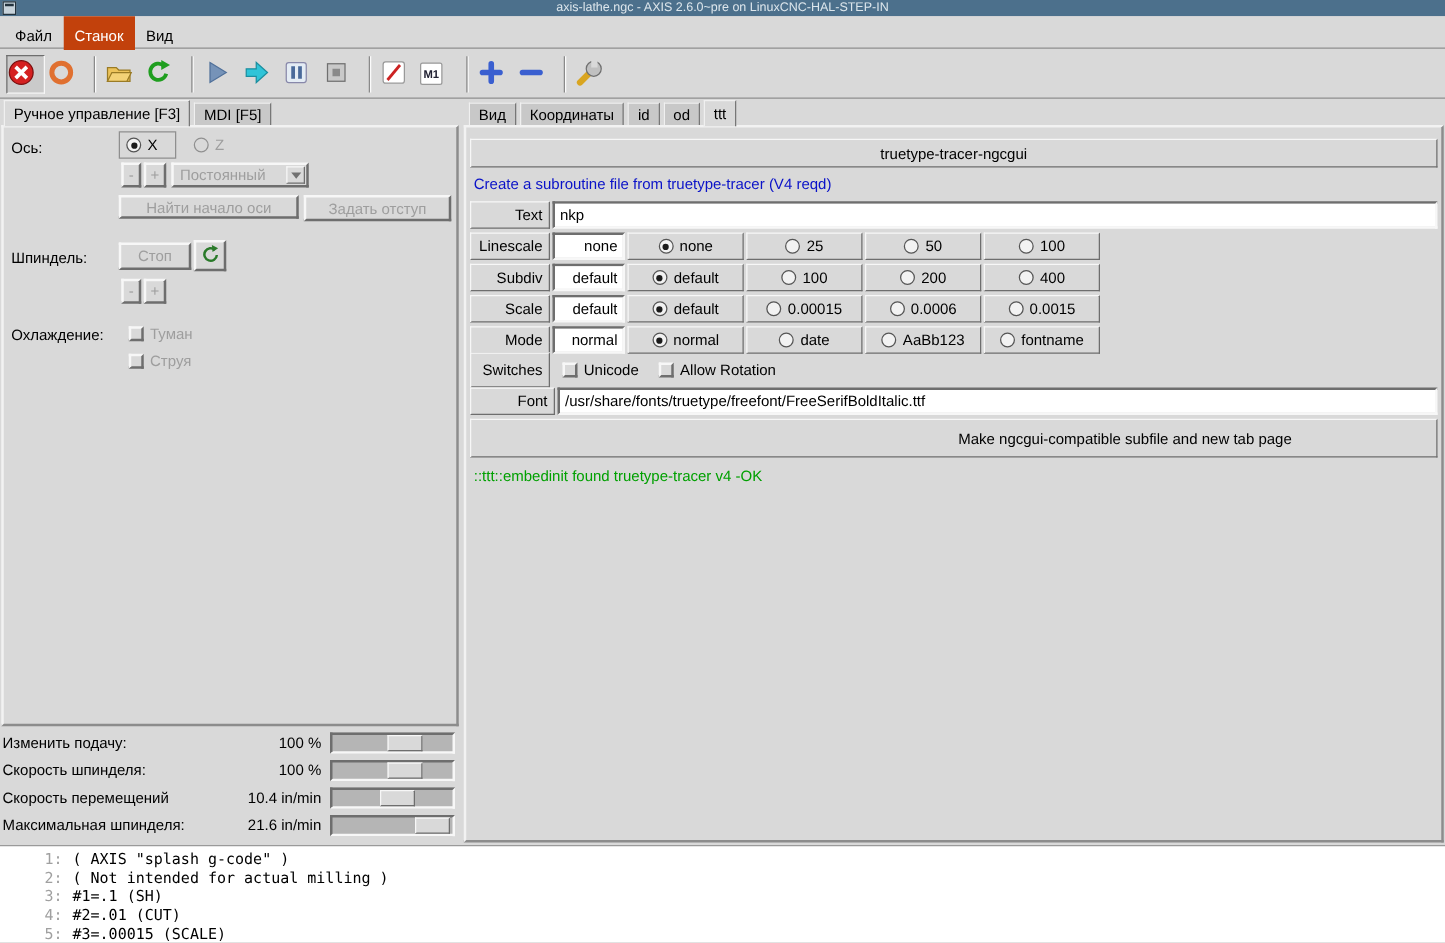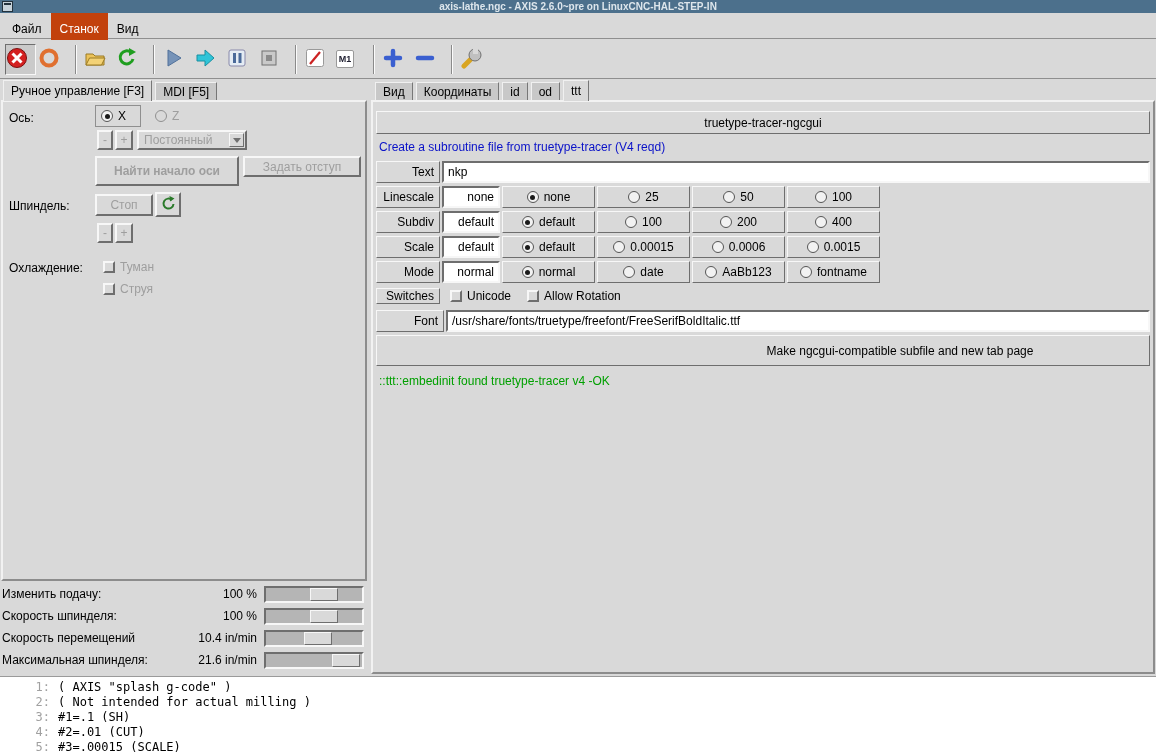--- a/index.html
+++ b/index.html
@@ -10,21 +10,21 @@
     background:#d9d9d9; position:relative; overflow:hidden;
   }
   
   .raised  { border:1px solid; border-color:#f7f7f7 #6e6e6e #6e6e6e #f7f7f7; background:#d9d9d9; }
   .raised2 { border:2px solid; border-color:#f7f7f7 #6e6e6e #6e6e6e #f7f7f7; background:#d9d9d9; }
   .frame   { position:absolute; background:#d9d9d9; border:2px solid; border-color:#f2f2f2 #8c8c8c #8c8c8c #f2f2f2; }
   .disabled { color:#9e9e9e; }
   
   #titlebar { position:absolute; top:0; left:0; width:1156px; height:13px;
     background:#4c708c; color:#dde6ec; font-size:10px;
-    display:flex; align-items:center; justify-content:center;font-weight:bold; }
+    display:flex; align-items:center; justify-content:center; }
   #titlebar .win-icon { position:absolute; left:2px; top:1px; width:11px; height:11px;
     background:#c7d2da; border:1px solid #23323d; }
   #titlebar .win-icon:after { content:""; display:block; margin:1px; height:2px; background:#23323d; }
   
   #menubar { position:absolute; top:13px; left:0; width:1156px; height:26px;
     background:#d9d9d9; border-bottom:1px solid #8f8f8f; display:flex; align-items:stretch; padding-left:3px; }
   .menu-item { padding:16px 9px; display:flex; align-items:center; }
   .menu-item.active { background:#c2410c; color:#fff; }
   
   #toolbar { position:absolute; top:40px; left:0; width:1156px; height:39px;
@@ -220,21 +220,21 @@
       <span>-</span>
     </div>
   <div class="smallbtn raised2 disabled" style="left:112px; top:28px; width:18px;">
       <span>+</span>
     </div>
   <div class="combo disabled">
     <span>Постоянный</span>
     <span class="combo-arrow"></span>
   </div>
 
-  <div class="smallbtn raised2 disabled" style="left:92px; top:54px; width:144px; height:30px;font-weight:bold;">
+  <div class="smallbtn raised2 disabled" style="left:92px; top:54px; width:144px; height:19px;">
       <span>Найти начало оси</span>
     </div>
   <div class="smallbtn raised2 disabled" style="left:240px; top:54px; width:118px; height:21px;">
       <span>Задать отступ</span>
     </div>
 
   <span class="lbl" style="left:6px; top:97px;">Шпиндель:</span>
   <div class="smallbtn raised2 disabled" style="left:92px; top:92px; width:58px; height:22px;">
       <span>Стоп</span>
     </div>
@@ -428,21 +428,21 @@
       <span class="radio"></span>
         <span>AaBb123</span>
       </div>
     <div class="cell raised">
       <span class="radio"></span>
         <span>fontname</span>
       </div>
   </div>
 
   <div class="swrow">
-    <div class="tl raised" style="height:16px;text-align:right;">
+    <div class="tl raised" style="height:28px;text-align:right;">
         <span>Switches</span>
       </div>
     <div class="swgroup">
       <span class="cbox"></span>
       <span>Unicode</span>
     </div>
     <div class="swgroup" style="margin-left:14px;">
       <span class="cbox"></span>
       <span>Allow Rotation</span>
     </div>

